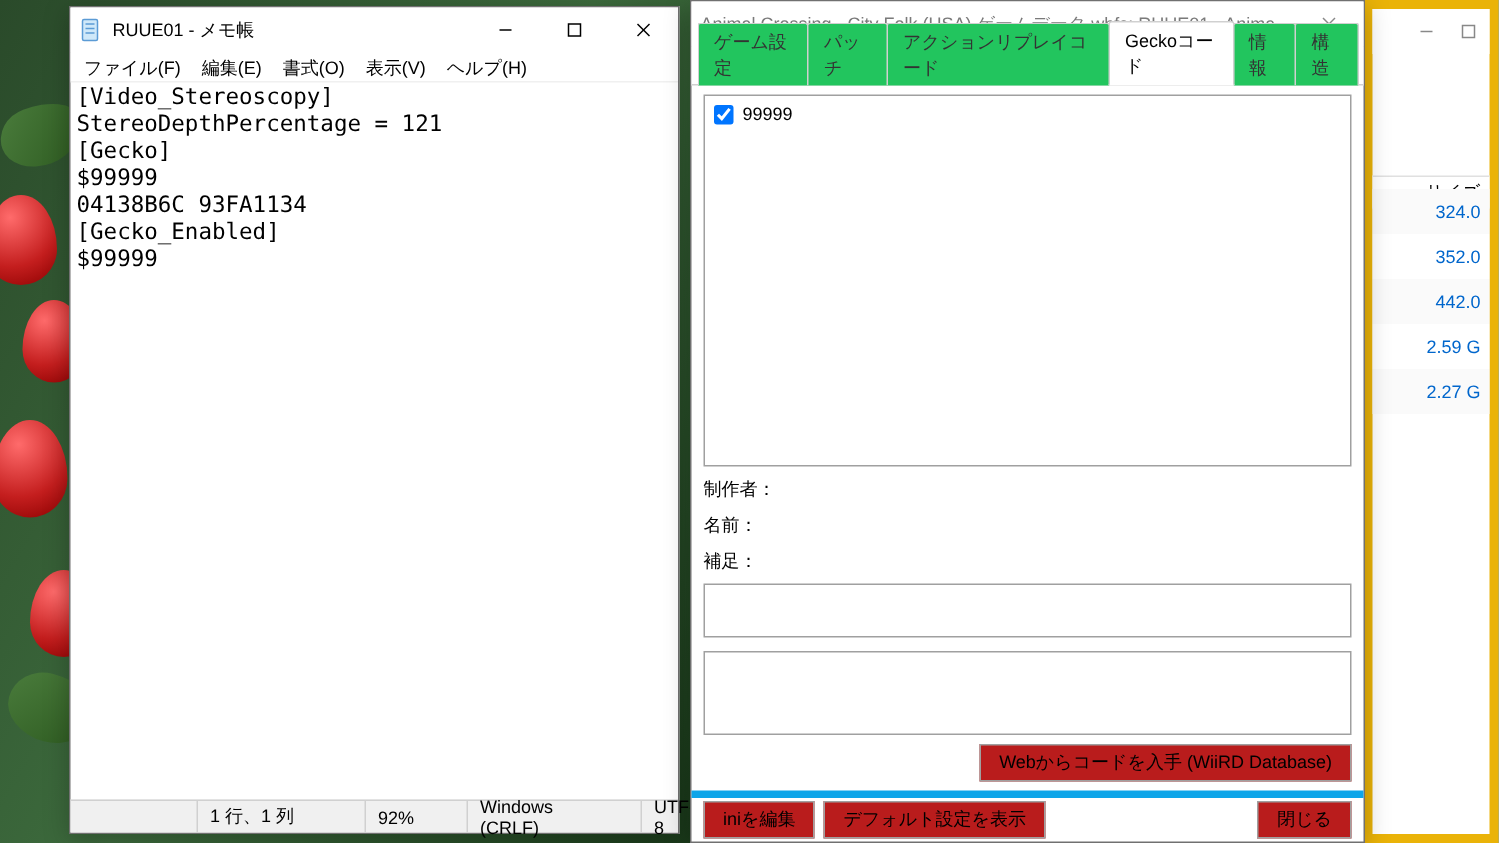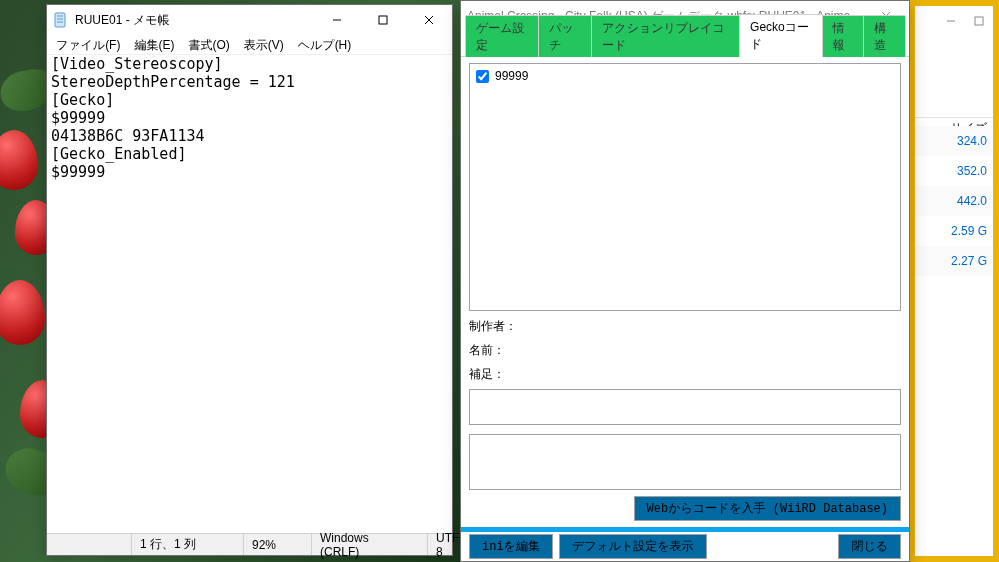--- a/index.html
+++ b/index.html
@@ -88,21 +88,21 @@
 .gw .listitem input[type=checkbox] { width: 13px; height: 13px; }
 .gw .fieldrow { display: flex; align-items: center; gap: 4px; min-height: 18px; }
 .gw .fieldrow .lbl { width: 52px; }
 .gw textarea.notes {
   width: 100%; height: 36px; resize: none; border: 1px solid #a0a0a0; font-family: inherit; font-size: 12px;
 }
 .gw textarea.notes.tall { height: 56px; }
 .gw .spinwrap { position: relative; }
 .gw .webbtn-row { display: flex; justify-content: flex-end; }
 .gw .btn {
-  padding: 3px 12px; border: 1px solid #a0a0a0; background: #0369a1; cursor: default; font-family: Liberation Mono, monospace;
+  padding: 3px 12px; border: 1px solid #a0a0a0; background: #b91c1c; cursor: default;
 }
 .gw .footer {
   height: 34px; border-top: 5px solid #0ea5e9; display: flex; align-items: center; padding: 0 8px; gap: 6px;
 }
 .gw .footer .spacer { flex: 1; }
 
 
 .bgwin {
   position: absolute; right: 0; top: 0; width: 90px; height: 562px;
   background: #fff; border: 6px solid #eab308;

